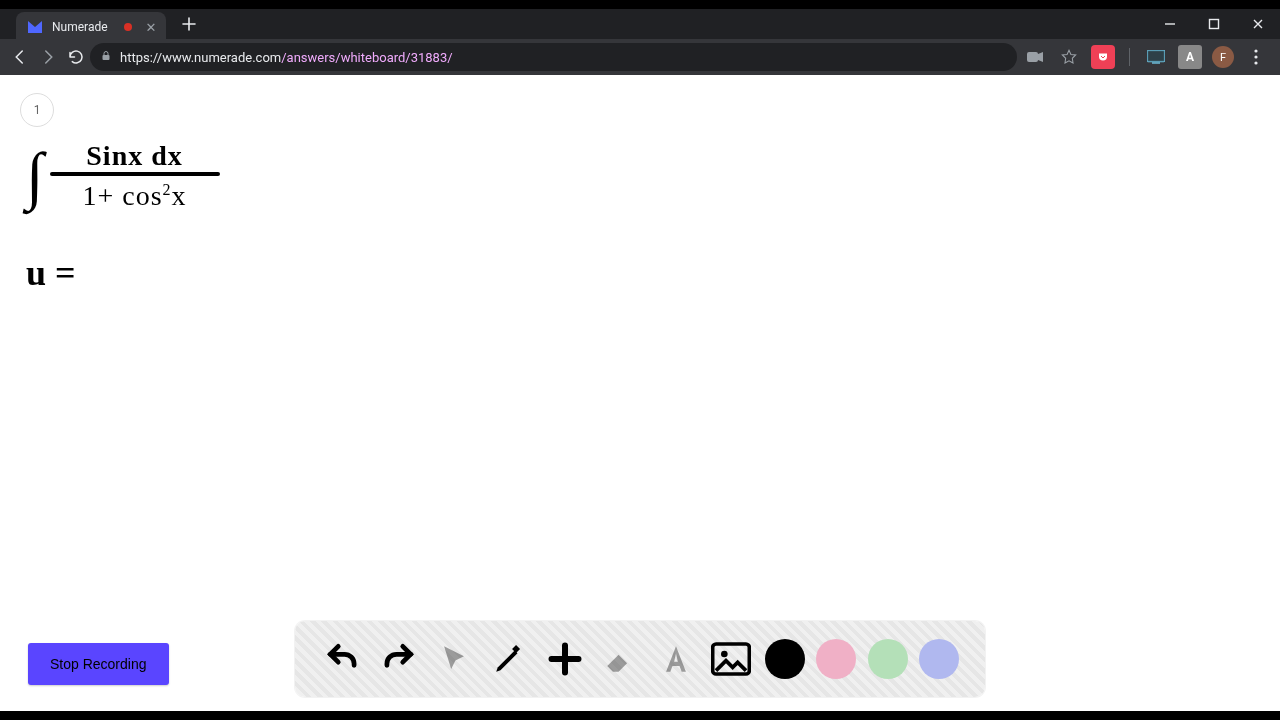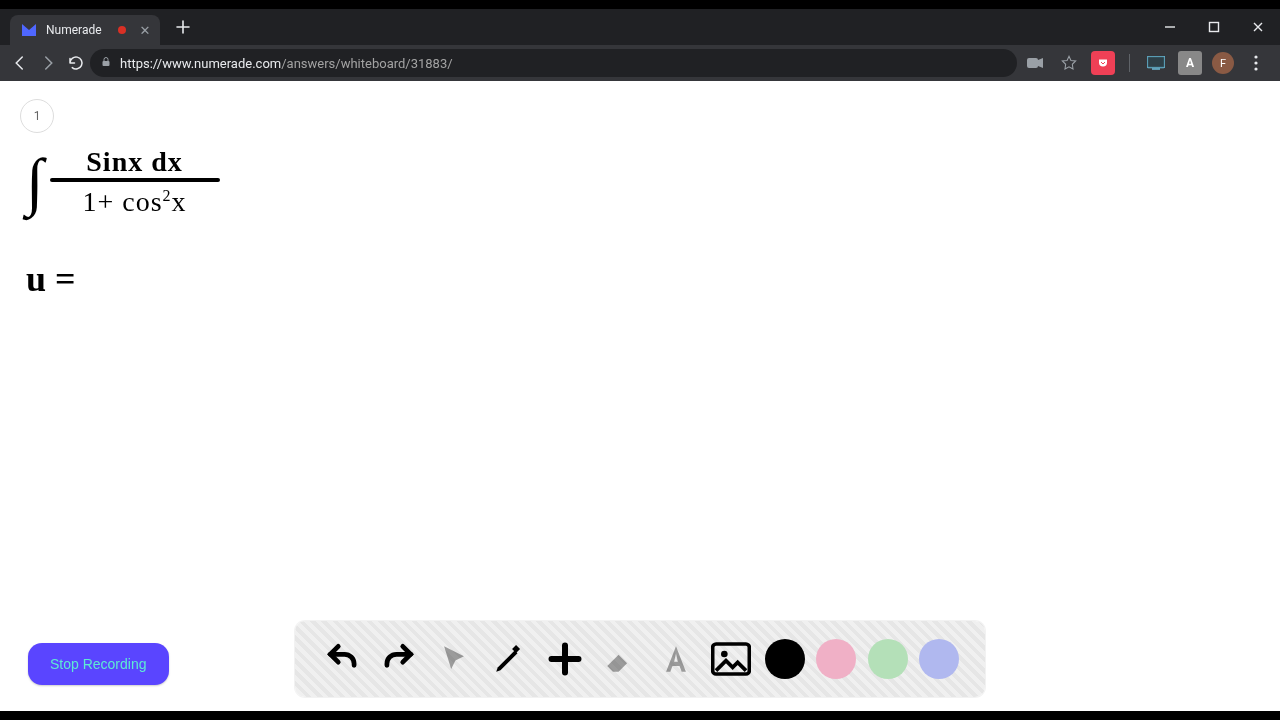--- a/index.html
+++ b/index.html
@@ -2,39 +2,39 @@
 <html><head>
 <meta charset="utf-8">
 <style>
   * { margin:0; padding:0; box-sizing:border-box; }
   html,body { width:1280px; height:720px; overflow:hidden; }
   body { background:#000; font-family:"Segoe UI",Roboto,Arial,sans-serif; }
   .letterbox-top,.letterbox-bottom { background:#000; width:100%; }
   .letterbox-top { height:9px; } .letterbox-bottom { height:9px; }
   .browser { height:702px; background:#202124; display:flex; flex-direction:column; }
   
-  .titlebar { height:36px; background:#202124; display:flex; align-items:flex-start; padding-left:10px; }
+  .titlebar { height:30px; background:#202124; display:flex; align-items:center; padding-left:16px; }
   .tab { display:flex; align-items:center; height:30px; background:#35363a; color:#e8eaed;
          border-radius:8px 8px 0 0; padding:0 10px; max-width:200px; margin-top:6px; }
   .tab-favicon { width:18px; height:18px; margin-right:8px; display:flex; align-items:center; justify-content:center; }
   .tab-title { font-size:12px; white-space:nowrap; overflow:hidden; text-overflow:ellipsis; margin-right:16px; }
   .tab-rec { width:8px; height:8px; border-radius:50%; background:#d93025; margin-right:10px; }
   .tab-close { font-size:13px; color:#9aa0a6; margin-left:4px; cursor:default; }
   .newtab { width:26px; height:26px; margin-left:10px; border-radius:50%; display:flex;
             align-items:center; justify-content:center; color:#e8eaed; align-self:center; }
   .win-controls { margin-left:auto; display:flex; height:100%; }
   .win-btn { width:44px; display:flex; align-items:center; justify-content:center; color:#e8eaed; }
   
   .toolbar { height:36px; background:#35363a; display:flex; align-items:center; padding:0 6px; gap:0; }
   .nav-btn { width:28px; height:28px; color:#9aa0a6; display:flex; align-items:center; justify-content:center; border-radius:50%; }
   .nav-btn.enabled { color:#e8eaed; }
   .omnibox { flex:1; height:28px; background:#202124; border-radius:14px; display:flex; align-items:center;
              padding:0 10px; color:#e8eaed; font-size:13px; }
   .https-lock { color:#9aa0a6; margin-right:8px; }
-  .url-muted { color:#a3a3a3; }
+  .url-muted { color:#f0abfc; }
   .right-icons { display:flex; align-items:center; gap:10px; padding:0 6px; }
   .ext-icon { width:24px; height:24px; border-radius:4px; display:flex; align-items:center; justify-content:center; font-size:12px; color:#e8eaed;}
   .ext-divider { width:1px; height:18px; background:#5f6368; margin:0 4px;}
   .avatar { width:22px; height:22px; border-radius:50%; background:#8a5a44; color:#fff; font-size:11px;
             display:flex; align-items:center; justify-content:center; }
   
   .viewport { flex:1; background:#fff; position:relative; }
   .page-number { position:absolute; left:20px; top:18px; width:34px; height:34px; border:1px solid #ddd;
                  border-radius:50%; display:flex; align-items:center; justify-content:center;
                  font-size:12px; color:#666; }
@@ -42,22 +42,22 @@
   .handwriting { position:absolute; left:26px; top:65px; width:320px; }
   .h-integral-row { display:flex; align-items:center; }
   .h-int { font-size:64px; font-weight:700; line-height:0.9; margin-right:6px; font-family:"Segoe Script","Comic Sans MS",cursive;}
   .h-frac { display:flex; flex-direction:column; align-items:center; font-family:"Segoe Script","Comic Sans MS",cursive;}
   .h-top { font-size:28px; font-weight:700; letter-spacing:1px;}
   .h-bar { height:4px; width:170px; background:#000; border-radius:2px;}
   .h-bot { font-size:28px; font-weight:400; padding-top:4px; letter-spacing:1px;}
   .h-sup { font-size:16px; vertical-align:super;}
   .h-usub { margin-top:40px; font-size:36px; font-weight:700; font-family:"Segoe Script","Comic Sans MS",cursive; }
   
-  .stop-rec { position:absolute; left:28px; bottom:26px; background:#5a45ff; color:#5eead4; border:none;
-              font-size:14px; padding:13px 22px; border-radius:14px; box-shadow:0 1px 2px rgba(0,0,0,.2); }
+  .stop-rec { position:absolute; left:28px; bottom:26px; background:#5a45ff; color:#000000; border:none;
+              font-size:14px; padding:13px 22px; border-radius:3px; box-shadow:0 1px 2px rgba(0,0,0,.2); }
   
   .wb-toolbar { position:absolute; left:50%; transform:translateX(-50%); bottom:14px;
                 width:690px; height:76px; border-radius:10px;
                 background:repeating-linear-gradient(45deg,#e6e6e6 0 4px,#f0f0f0 4px 8px);
                 display:flex; align-items:center; justify-content:space-evenly; padding:0 14px;
                 box-shadow:0 0 0 1px rgba(0,0,0,.05); }
   .tool { width:44px; height:44px; display:flex; align-items:center; justify-content:center; }
   .tool svg { display:block; }
   .tool.disabled { opacity:.35; }
   .color-swatch { width:40px; height:40px; border-radius:50%; }

